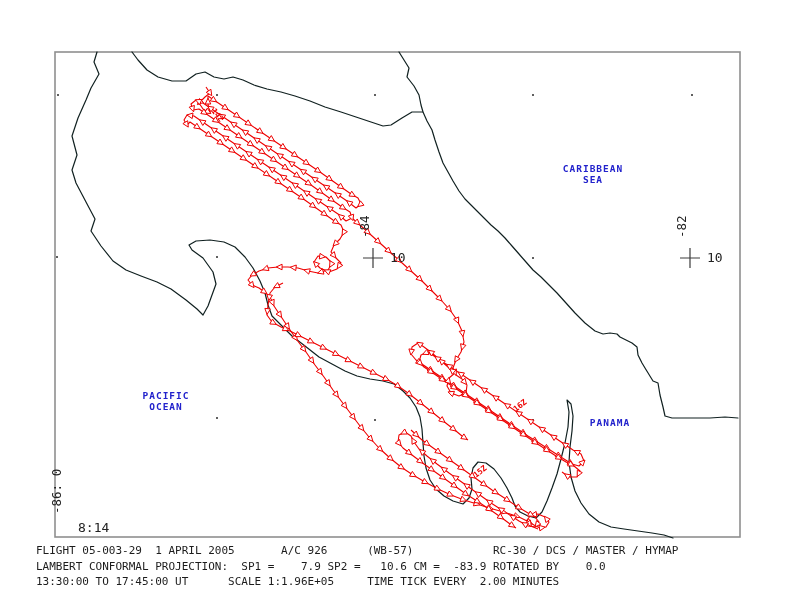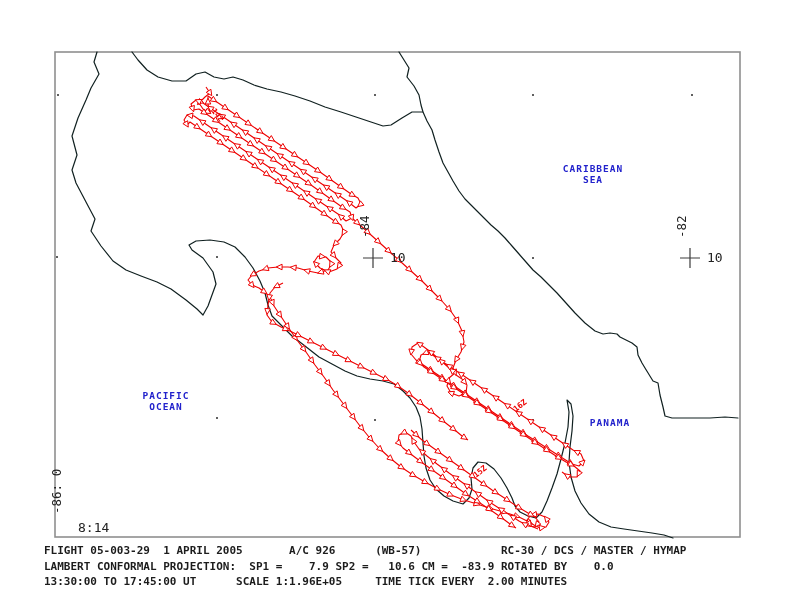--- a/index.html
+++ b/index.html
@@ -1,22 +1,22 @@
 <!DOCTYPE html>
 <html><head>
 <meta charset="utf-8">
 <style>
   html,body{margin:0;padding:0;background:#ffffff;}
   .screen{
     position:relative;width:792px;height:612px;background:#ffffff;overflow:hidden;
     font-family:"DejaVu Sans Mono","Liberation Mono",monospace;
   }
   #map-canvas{position:absolute;left:0;top:0;}
-  .footer{position:absolute;left:44px;color:#1c1c1c;font-size:11px;line-height:12px;
-    white-space:pre;letter-spacing:0px;font-weight:bold;}
+  .footer{position:absolute;left:36px;color:#1c1c1c;font-size:11px;line-height:12px;
+    white-space:pre;letter-spacing:0px;}
   .footer-line1{top:545px;}
   .footer-line2{top:561px;}
   .footer-line3{top:576px;}
 </style>
 </head>
 <body>
 
 <div class="screen">
   <svg id="map-canvas" width="792" height="612" viewBox="0 0 792 612">
       <rect x="55" y="52" width="685" height="485" fill="none" stroke="#8f8f8f" stroke-width="1.6"></rect>

